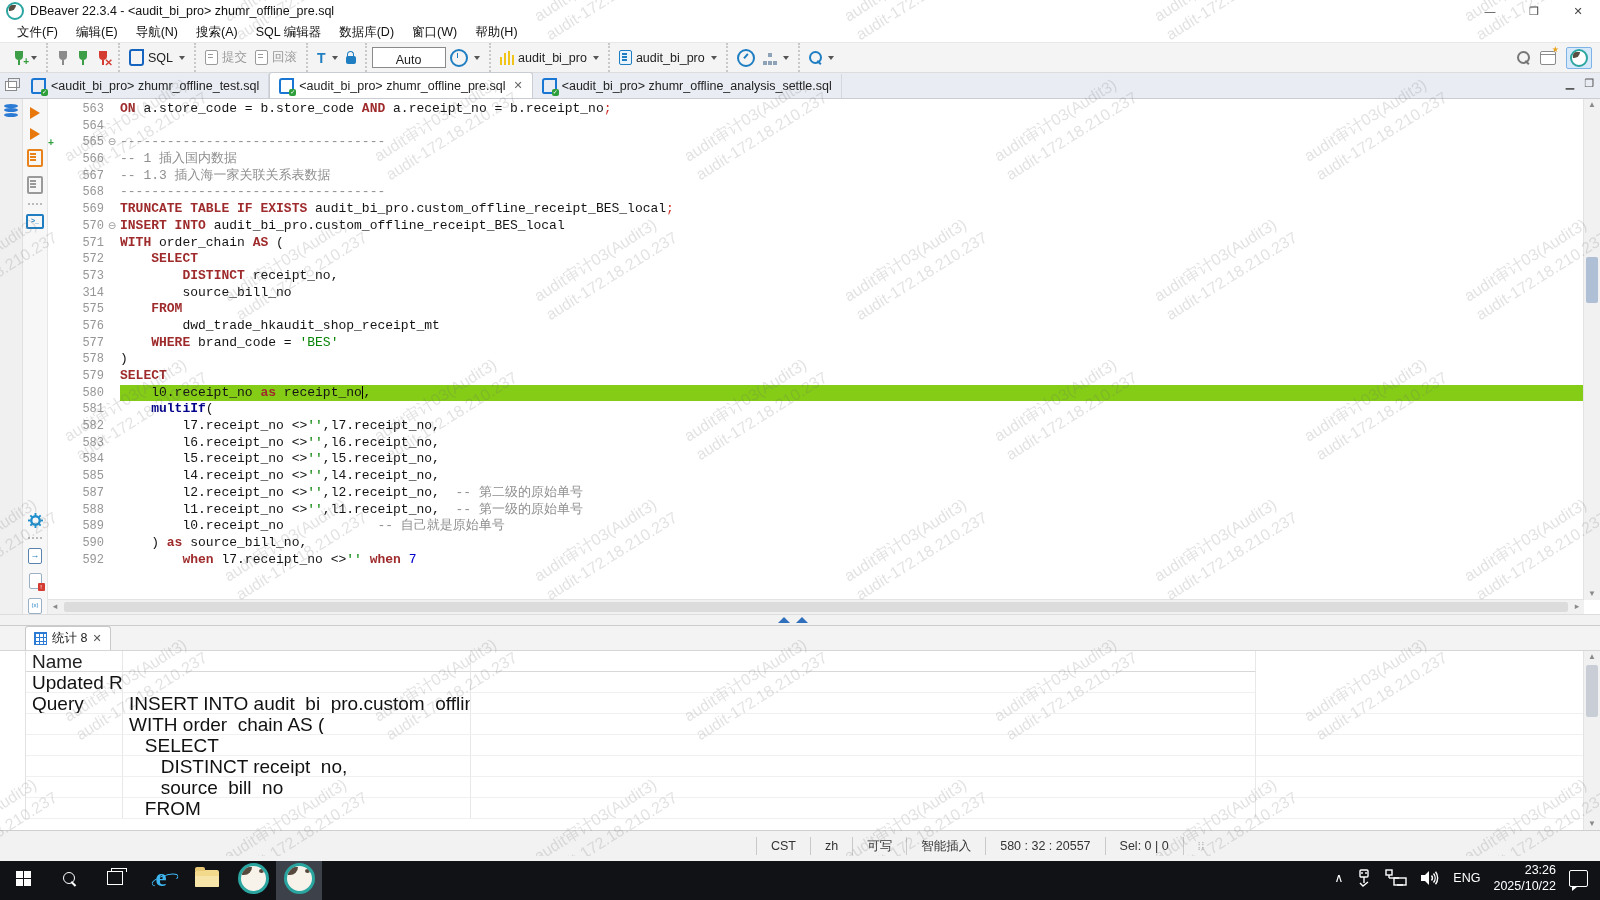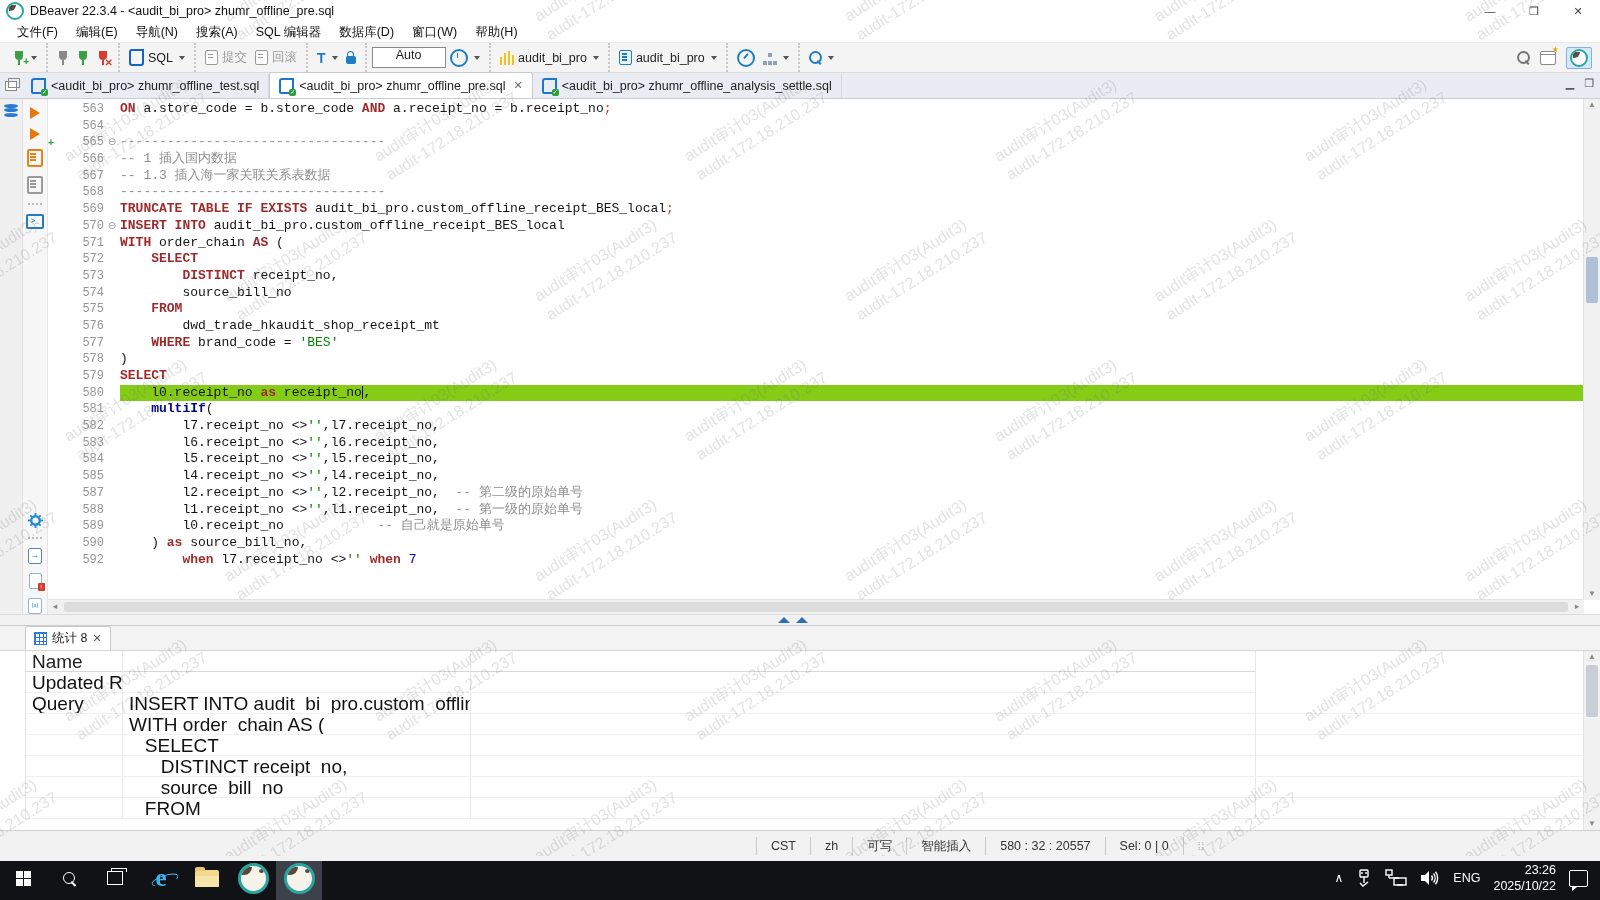--- a/index.html
+++ b/index.html
@@ -31,21 +31,21 @@
   .ic-plug.green::before{background:#3c9e47;} .ic-plug.green::after{background:#3c9e47;}
   .ic-plug.red::before{background:#d43c31;} .ic-plug.red::after{background:#d43c31;}
   .badge-plus{position:absolute;right:-4px;bottom:-2px;color:#2d9e3a;font-weight:bold;font-size:10px;line-height:10px;}
   .badge-x{position:absolute;right:-4px;bottom:-3px;color:#d43c31;font-weight:bold;font-size:10px;line-height:10px;}
   .ic-sqlpage{width:11px;height:13px;border:2px solid #1565c0;border-radius:3px 0 3px 3px;}
   .ic-page{width:11px;height:13px;border:1.5px solid #9a9a9a;border-radius:2px;position:relative;background:#fff;}
   .ic-page::after{content:"";position:absolute;left:2px;top:3px;width:5px;height:1px;background:#9a9a9a;box-shadow:0 3px 0 #9a9a9a;}
   .ic-T{color:#1f7ec2;font-weight:bold;font-size:14px;line-height:14px;}
   .ic-lock{width:10px;height:8px;background:#1f7ec2;border-radius:2px;position:relative;margin-top:5px;}
   .ic-lock::before{content:"";position:absolute;left:1.5px;top:-5px;width:5px;height:5px;border:1.5px solid #1f7ec2;border-bottom:none;border-radius:4px 4px 0 0;}
-  .combo{background:#fff;border:1px solid #8a8a8a;height:19px;min-width:72px;display:flex;align-items:flex-start;justify-content:center;font-size:12.5px;}
+  .combo{background:#fff;border:1px solid #8a8a8a;height:19px;min-width:72px;display:flex;align-items:flex-end;justify-content:center;font-size:12.5px;}
   .ic-hist{width:14px;height:14px;border:2px solid #1f7ec2;border-radius:50%;position:relative;}
   .ic-hist::after{content:"";position:absolute;left:5px;top:2px;width:1.5px;height:5px;background:#1f7ec2;}
   .ic-bars{display:flex;gap:1.5px;align-items:flex-end;height:14px;}
   .ic-bars i{width:2.5px;background:#f0c419;display:block;}
   .ic-dbdoc{width:11px;height:13px;border:1.5px solid #1f7ec2;border-radius:2px;position:relative;background:#eaf4fd;}
   .ic-dbdoc::after{content:"";position:absolute;left:2px;top:2px;width:5px;height:1.5px;background:#1f7ec2;box-shadow:0 3px 0 #1f7ec2,0 6px 0 #1f7ec2;}
   .ic-gauge{width:14px;height:14px;border:2px solid #1f7ec2;border-radius:50%;position:relative;}
   .ic-gauge::after{content:"";position:absolute;left:6px;top:2px;width:1.5px;height:6px;background:#1f7ec2;transform:rotate(40deg);}
   .ic-net{width:14px;height:12px;position:relative;margin-top:2px;}
   .ic-net::before{content:"";position:absolute;left:5px;top:0;width:4px;height:4px;background:#8fa3b8;}
@@ -408,21 +408,21 @@
             <span class="line-no">572</span>
             <span class="fold-col"></span>
             <span class="code-text"><span class="tk-pl">    </span><span class="tk-kw">SELECT</span></span>
           </div>
           <div class="code-line">
             <span class="line-no">573</span>
             <span class="fold-col"></span>
             <span class="code-text"><span class="tk-pl">        </span><span class="tk-kw">DISTINCT </span><span class="tk-pl">receipt_no,</span></span>
           </div>
           <div class="code-line">
-            <span class="line-no">574</span>
+            <span class="line-no">314</span>
             <span class="fold-col"></span>
             <span class="code-text"><span class="tk-pl">        source_bill_no</span></span>
           </div>
           <div class="code-line">
             <span class="line-no">575</span>
             <span class="fold-col"></span>
             <span class="code-text"><span class="tk-pl">    </span><span class="tk-kw">FROM</span></span>
           </div>
           <div class="code-line">
             <span class="line-no">576</span>

